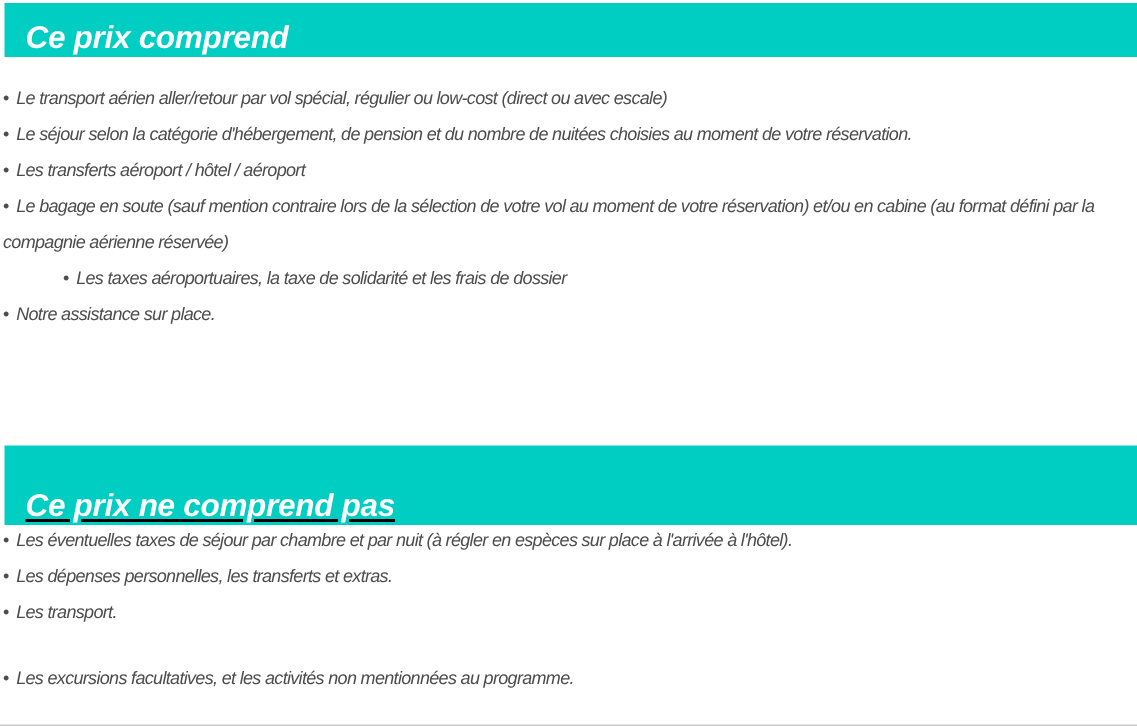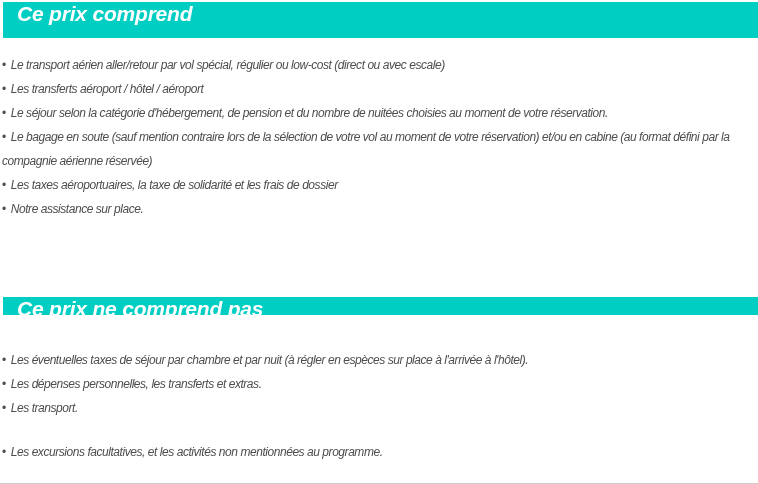--- a/index.html
+++ b/index.html
@@ -1,29 +1,29 @@
 <!DOCTYPE html>
 <html><head>
 <meta charset="utf-8">
 <style>
   * { margin:0; padding:0; box-sizing:border-box; }
   html,body { width:758px; height:484px; background:#ffffff; overflow:hidden; }
   body { position:relative; font-family:"Liberation Sans", sans-serif; }
 
   .section-bar {
     position:absolute; left:3px; right:0; height:36px;
-    display:flex; align-items:flex-start;
+    display:flex; align-items:flex-end;
   }
   .section-bar .bar-title {
     font-style:italic; font-weight:bold;
     font-size:21px; color:#ffffff;
     padding-left:14px; letter-spacing:-0.2px;
   }
   #bar-included { top:2px; }
-  #bar-not-included { top:297px; height:18px; }
+  #bar-not-included { top:297px; height:53px;text-decoration:underline; }
 
   .bullet-list {
     position:absolute; left:2px; right:4px;
   }
   #list-included { top:53px; }
   #list-not-included { top:348px; }
 
   .bullet-item {
     font-style:italic; font-size:12px; line-height:24px;
     color:#4d4d4d; letter-spacing:-0.45px;
@@ -39,24 +39,24 @@
 </style>
 </head>
 <body>
 
 <div class="section-bar" id="bar-included" style="background: rgb(0, 206, 195);">
   <span class="bar-title">Ce prix comprend</span>
 </div>
 
 <div class="bullet-list" id="list-included">
   <p class="bullet-item" style="color: rgb(77, 77, 77);"><span class="bullet-glyph">•</span><span>Le transport aérien aller/retour par vol spécial, régulier ou low-cost (direct ou avec escale)</span></p>
+  <p class="bullet-item" style="color: rgb(77, 77, 77);"><span class="bullet-glyph">•</span><span>Le séjour selon la catégorie d'hébergement, de pension et du nombre de nuitées choisies au moment de votre réservation.</span></p>
   <p class="bullet-item" style="color: rgb(77, 77, 77);"><span class="bullet-glyph">•</span><span>Les transferts aéroport / hôtel / aéroport</span></p>
-  <p class="bullet-item" style="color: rgb(77, 77, 77);"><span class="bullet-glyph">•</span><span>Le séjour selon la catégorie d'hébergement, de pension et du nombre de nuitées choisies au moment de votre réservation.</span></p>
   <p class="bullet-item" style="color: rgb(77, 77, 77);"><span class="bullet-glyph">•</span><span>Le bagage en soute (sauf mention contraire lors de la sélection de votre vol au moment de votre réservation) et/ou en cabine (au format défini par la compagnie aérienne réservée)</span></p>
-  <p class="bullet-item" style="color: rgb(77, 77, 77);"><span class="bullet-glyph">•</span><span>Les taxes aéroportuaires, la taxe de solidarité et les frais de dossier</span></p>
+  <p class="bullet-item" style="color: rgb(77, 77, 77); margin-left: 40px;"><span class="bullet-glyph">•</span><span>Les taxes aéroportuaires, la taxe de solidarité et les frais de dossier</span></p>
   <p class="bullet-item" style="color: rgb(77, 77, 77);"><span class="bullet-glyph">•</span><span>Notre assistance sur place.</span></p>
 </div>
 
 <div class="section-bar" id="bar-not-included" style="background: rgb(0, 206, 195);">
   <span class="bar-title">Ce prix ne comprend pas</span>
 </div>
 
 <div class="bullet-list" id="list-not-included">
   <p class="bullet-item" style="color: rgb(77, 77, 77);"><span class="bullet-glyph">•</span><span>Les éventuelles taxes de séjour par chambre et par nuit (à régler en espèces sur place à l'arrivée à l'hôtel).</span></p>
   <p class="bullet-item" style="color: rgb(77, 77, 77);"><span class="bullet-glyph">•</span><span>Les dépenses personnelles, les transferts et extras.</span></p>

